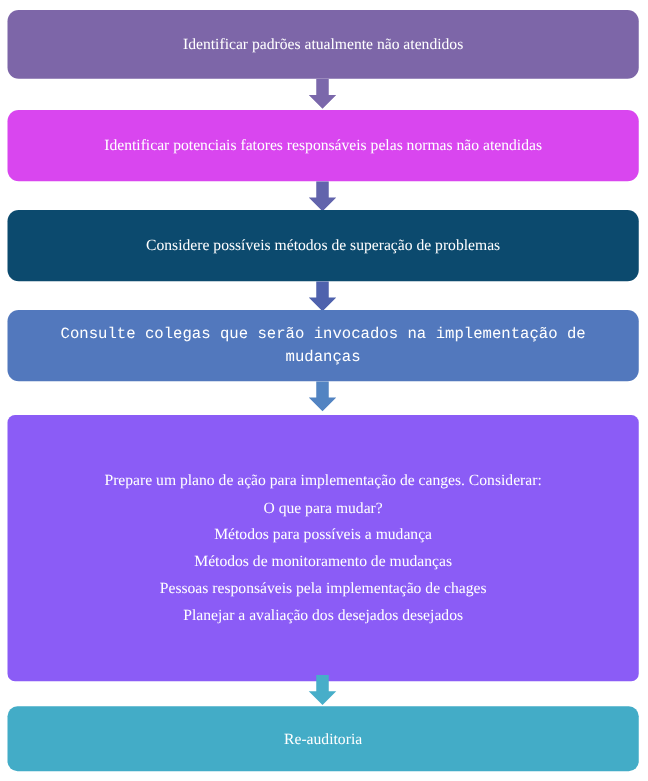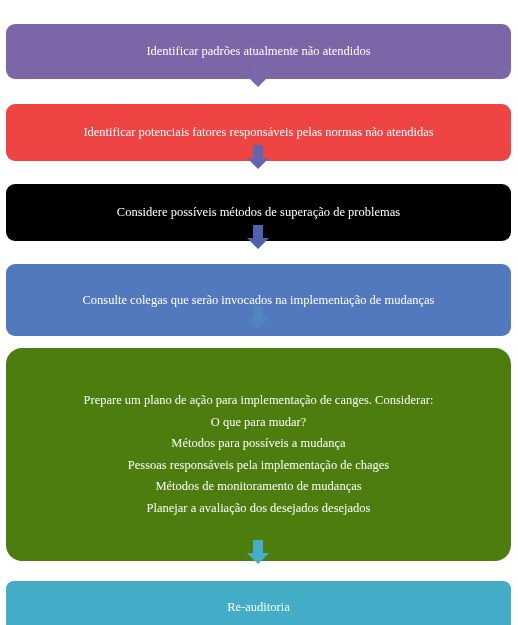--- a/index.html
+++ b/index.html
@@ -30,33 +30,32 @@
     box-sizing: border-box;
     border-radius: 9px;
     display: flex;
     align-items: center;
     justify-content: center;
     text-align: center;
     color: #ffffff;
     font-size: 12.5px;
     line-height: 1.45;
     padding: 4px 14px;
-    margin-top: 16px;
     -webkit-font-smoothing: antialiased;
   }
 
   .node-1 { top: 8px;   height: 55px; background: #7d66a8; }
-  .node-2 { top: 88px;  height: 57px; background: #ef4444; }
-  .node-3 { top: 168px; height: 57px; background: #000000; }
-  .node-4 { top: 248px; height: 72px; background: #5278bd; }
+  .node-2 { top: 88px;  height: 57px; background: #d946ef; }
+  .node-3 { top: 168px; height: 57px; background: #0c4a6e; }
+  .node-4 { top: 248px; height: 57px; background: #5278bd; font-family: Liberation Mono, monospace; }
   .node-5 {
     top: 332px;
     height: 213px;
-    background: #4d7c0f;
-    border-radius: 16px;
+    background: #8b5cf6;
+    border-radius: 6px;
     align-items: center;
   }
   .node-6 { top: 565px; height: 52px; background: #43acc7; border-radius: 8px; text-align: right; }
 
   .node-5 .multiline {
     display: block;
     width: 100%;
     text-align: center;
   }
   .node-5 .multiline .line {
@@ -127,22 +126,22 @@
     <svg viewBox="0 0 24 25" xmlns="http://www.w3.org/2000/svg">
       <polygon points="7,0 17,0 17,13 23,13 12,24 1,13 7,13" fill="#5384c2"></polygon>
     </svg>
   </div>
 
   <div class="node node-5">
     <span class="multiline">
       <span class="line">Prepare um plano de ação para implementação de canges. Considerar:</span>
       <span class="line">O que para mudar?</span>
       <span class="line">Métodos para possíveis a mudança</span>
+      <span class="line">Métodos de monitoramento de mudanças</span>
       <span class="line">Pessoas responsáveis pela implementação de chages</span>
-      <span class="line">Métodos de monitoramento de mudanças</span>
       <span class="line">Planejar a avaliação dos desejados desejados</span>
     </span>
   </div>
 
   <div class="arrow arrow-5">
     <svg viewBox="0 0 24 25" xmlns="http://www.w3.org/2000/svg">
       <polygon points="7,0 17,0 17,13 23,13 12,24 1,13 7,13" fill="#47aec9"></polygon>
     </svg>
   </div>
 

